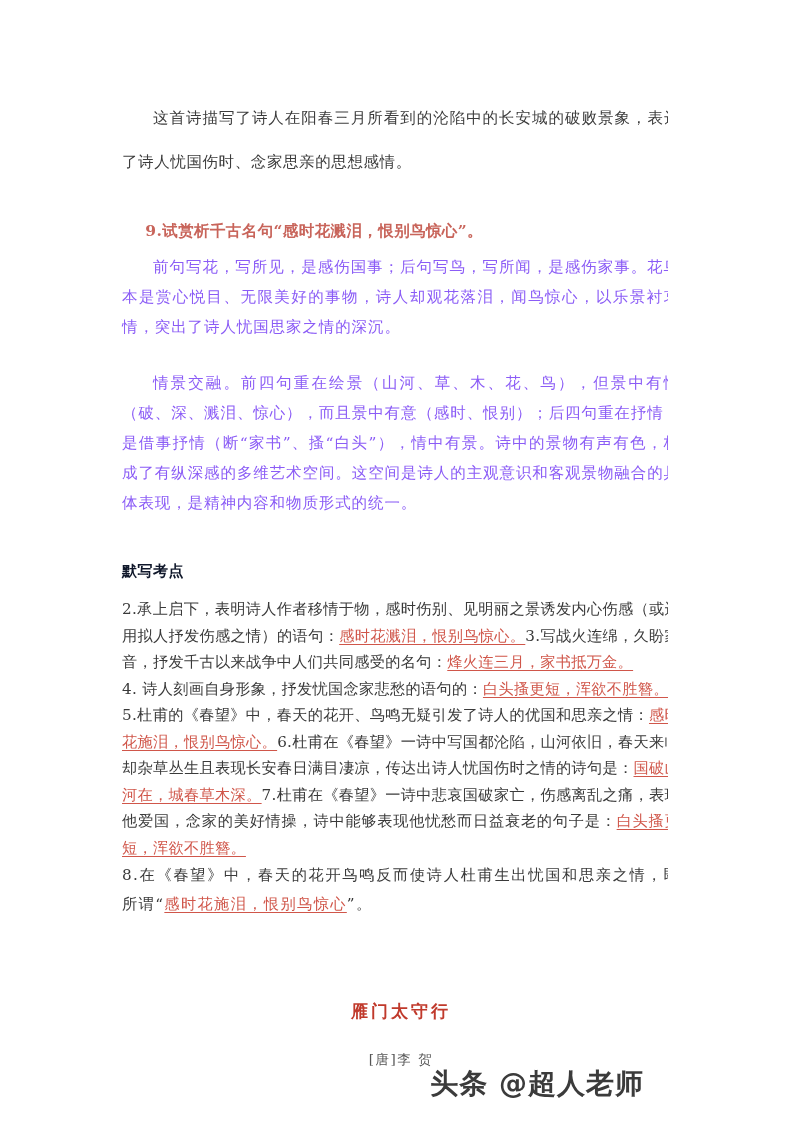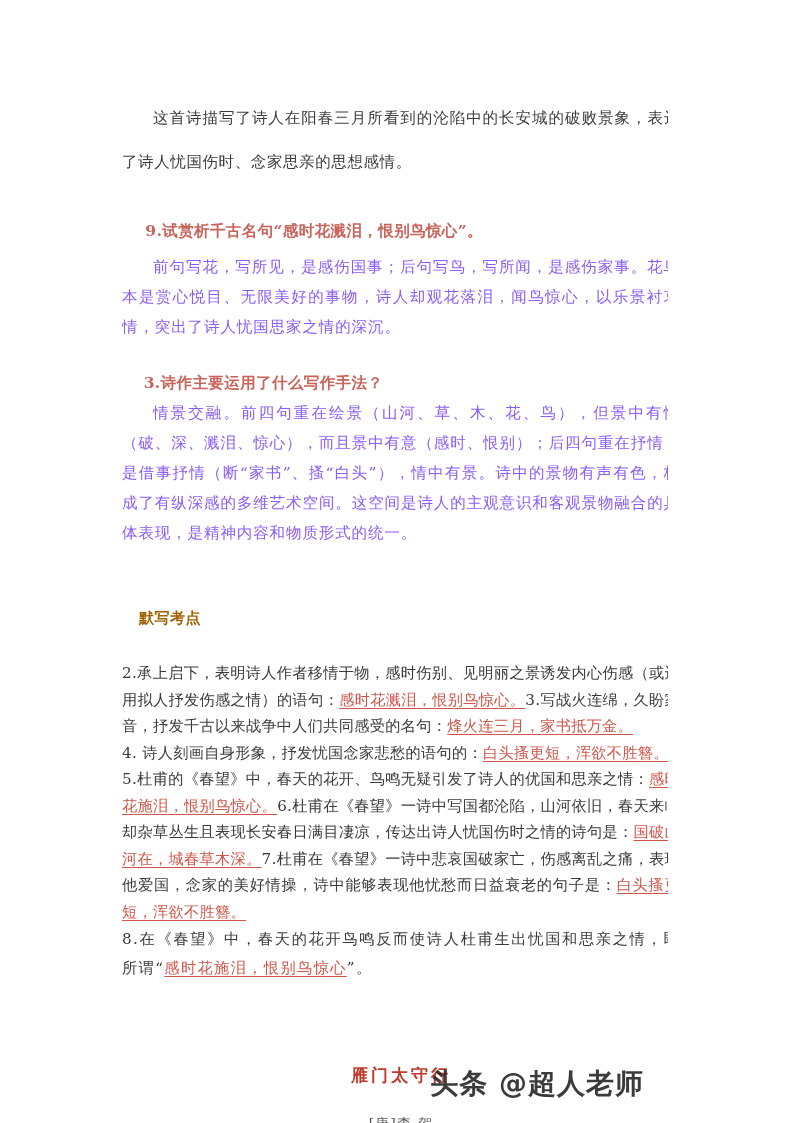--- a/index.html
+++ b/index.html
@@ -61,24 +61,24 @@
     text-indent: 2em;
     letter-spacing: 0.9px;
     margin: 0;
   }
 
   
   .section-heading {
     font-family: "DejaVu Sans", "Liberation Sans", sans-serif;
     font-size: 15px;
     font-weight: bold;
-    color: #a16207;
+    color: #0f172a;
     line-height: 26px;
     letter-spacing: 0.5px;
-    margin: 17px;
+    margin: 0;
   }
 
   
   .dict-list {
     margin: 0;
     padding: 0;
   }
   .dict-item {
     font-family: "DejaVu Serif", "Liberation Serif", serif;
     font-size: 15.2px;
@@ -152,21 +152,20 @@
     <p class="para-loose">这首诗描写了诗人在阳春三月所看到的沦陷中的长安城的破败景象，表达了诗人忧国伤时、念家思亲的思想感情。</p>
 
     <div class="gap-a"></div>
 
     <p class="q-heading">9.试赏析千古名句“感时花溅泪，恨别鸟惊心”。</p>
     <div class="gap-d"></div>
     <p class="para-answer">前句写花，写所见，是感伤国事；后句写鸟，写所闻，是感伤家事。花鸟本是赏心悦目、无限美好的事物，诗人却观花落泪，闻鸟惊心，以乐景衬哀情，突出了诗人忧国思家之情的深沉。</p>
 
     <div class="gap-c"></div>
 
-    <p class="q-heading tight">3.诗作主要运用了什么写作手法？</p>
     <p class="para-answer">情景交融。前四句重在绘景（山河、草、木、花、鸟），但景中有情（破、深、溅泪、惊心），而且景中有意（感时、恨别）；后四句重在抒情，是借事抒情（断“家书”、搔“白头”），情中有景。诗中的景物有声有色，构成了有纵深感的多维艺术空间。这空间是诗人的主观意识和客观景物融合的具体表现，是精神内容和物质形式的统一。</p>
 
     <div class="gap-e"></div>
 
     <p class="section-heading">默写考点</p>
 
     <div class="gap-b"></div>
 
     <div class="dict-list">
 

